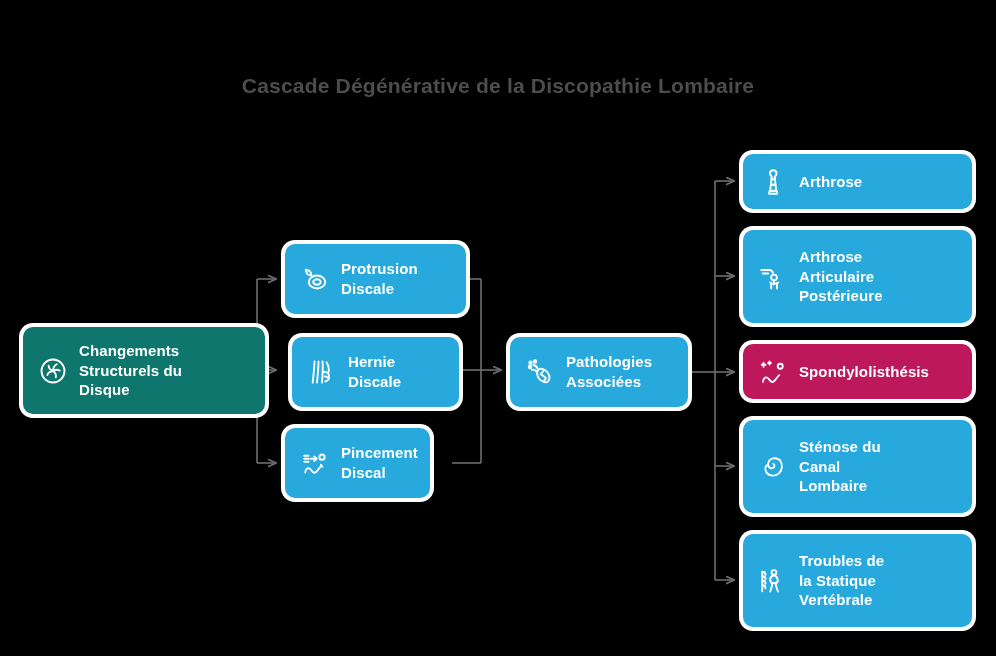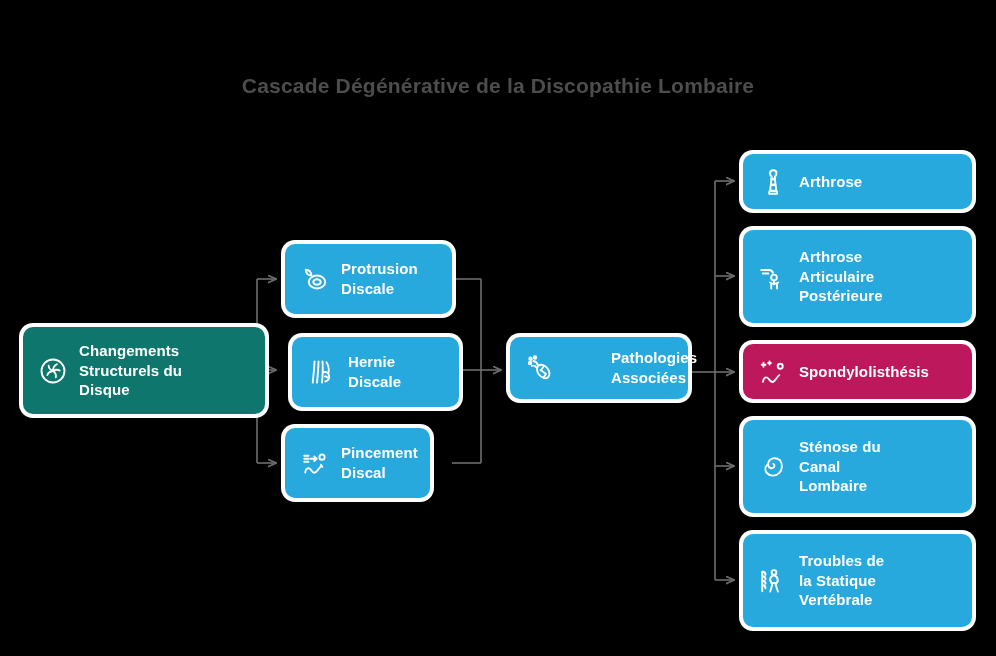--- a/index.html
+++ b/index.html
@@ -95,21 +95,21 @@
         <path d="M12 12c0-2.6 1-4.4 3.1-5.4"></path>
         <path d="M12 12c1.9 1.1 2.6 2.7 2.3 5"></path>
         <path d="M12 12c-2.2-.8-3.3-2.1-3.5-4.2"></path>
         <path d="M12 12c-2.3.3-3.8 1.3-4.5 3.2"></path>
         <path d="M12 12c1.9-1.2 3.7-1.3 5.4-.3"></path>
       </svg>
     </span>
     <span class="lbl">Changements<br>Structurels du<br>Disque</span>
   </div>
 
-  <div class="node blue" style="left: 285px; top: 222px; width: 167px; height: 70px; background: rgb(39, 169, 221);">
+  <div class="node blue" style="left: 285px; top: 222px; width: 181px; height: 70px; background: rgb(39, 169, 221);">
     <span class="ico">
       <svg width="30" height="30" viewBox="0 0 24 24" fill="none" stroke="#ffffff" stroke-width="1.5" stroke-linecap="round" stroke-linejoin="round">
         <path d="M4.6 4.6c2.6.2 4.3 1.7 4.6 4.4-2.7.3-4.3-1.3-4.6-4.4z"></path>
         <ellipse cx="13.6" cy="14.4" rx="6.6" ry="5.2"></ellipse>
         <ellipse cx="13.6" cy="14.4" rx="3" ry="2.2"></ellipse>
       </svg>
     </span>
     <span class="lbl">Protrusion<br>Discale</span>
   </div>
 
@@ -134,21 +134,21 @@
         <path d="M8.4 8.6h4.6"></path>
         <path d="M11.4 6.8l1.9 1.8-1.9 1.8"></path>
         <circle cx="17.6" cy="7.3" r="2.1"></circle>
         <path d="M4.2 19.6c.2-2.6 1.7-4 3.4-3.2 1.7.8 2 3.3 3.8 3.4 2.2.1 3-3.3 5.4-5.2"></path>
         <path d="M16.8 13.3l1.1 1.8"></path>
       </svg>
     </span>
     <span class="lbl">Pincement<br>Discal</span>
   </div>
 
-  <div class="node blue" style="left: 510px; top: 315px; width: 178px; height: 62px; background: rgb(39, 169, 221); gap: 45px;">
+  <div class="node blue" style="left: 510px; top: 315px; width: 178px; height: 70px; background: rgb(39, 169, 221);">
     <span class="ico">
       <svg width="30" height="30" viewBox="0 0 24 24" fill="none" stroke="#ffffff" stroke-width="1.5" stroke-linecap="round" stroke-linejoin="round">
         <circle cx="4.4" cy="4.6" r="1"></circle>
         <circle cx="8" cy="3.6" r="1"></circle>
         <circle cx="4" cy="8" r="1"></circle>
         <path d="M6.6 6.4c1.9.3 3.2 1.5 3.7 3.4"></path>
         <path d="M5.4 10.3c1.5-.4 2.8 0 3.6 1.2"></path>
         <ellipse cx="14.6" cy="14.8" rx="4.2" ry="6" transform="rotate(-38 14.6 14.8)"></ellipse>
         <path d="M12.4 13.6l4.2 3"></path>
         <path d="M14.6 11.2l-1.6 2.2"></path>

